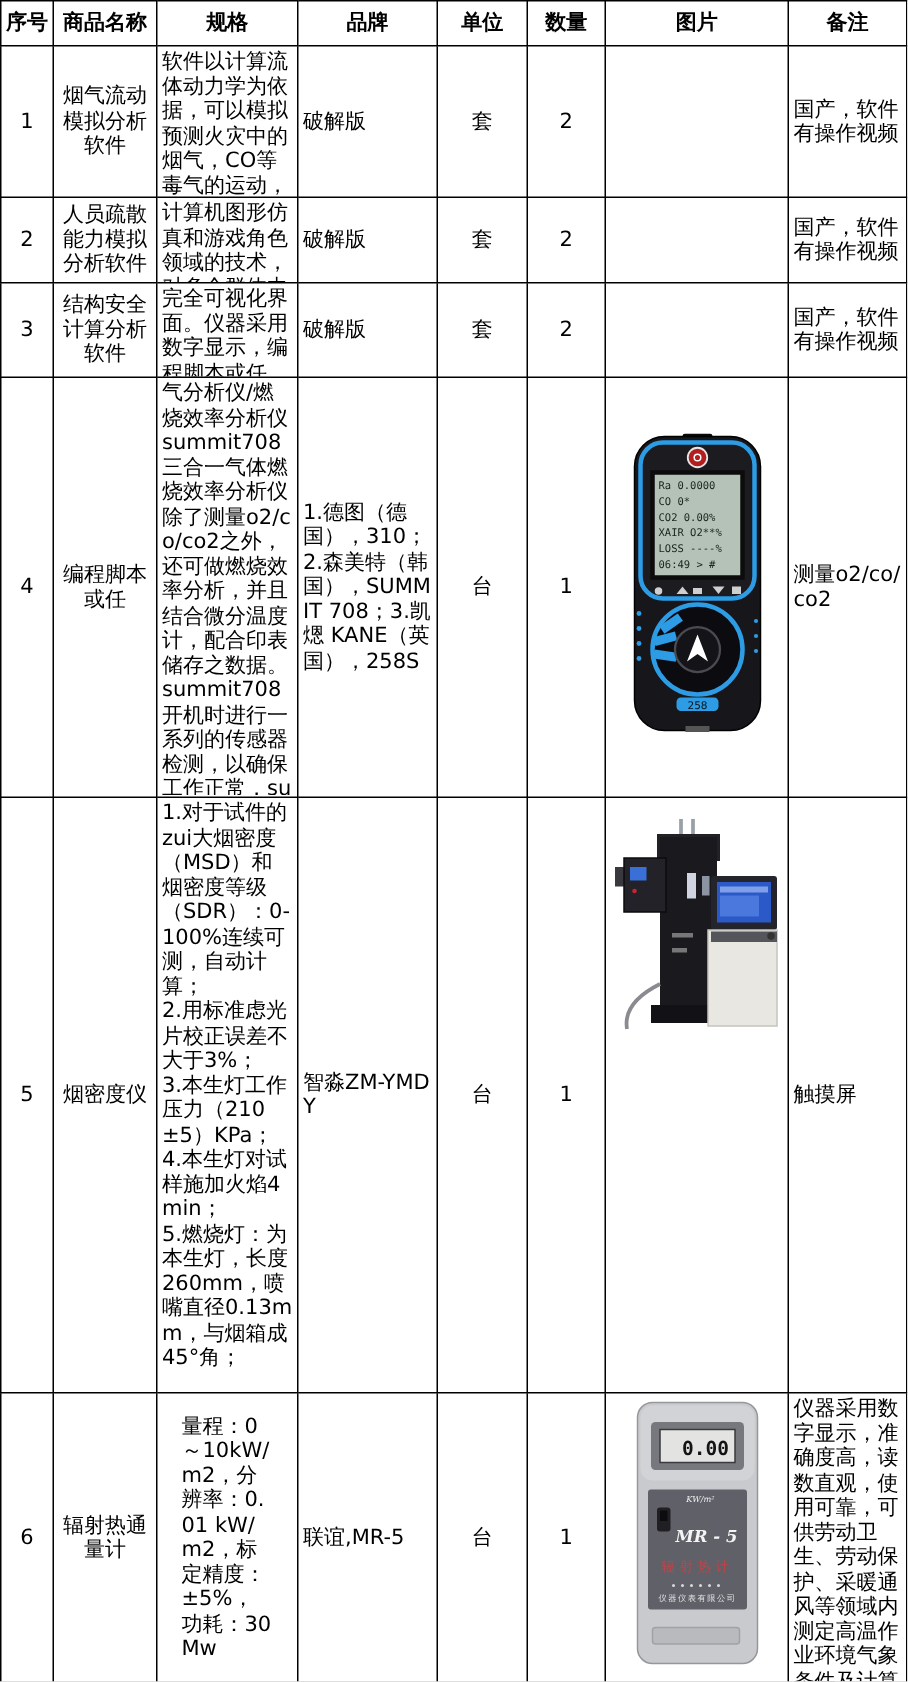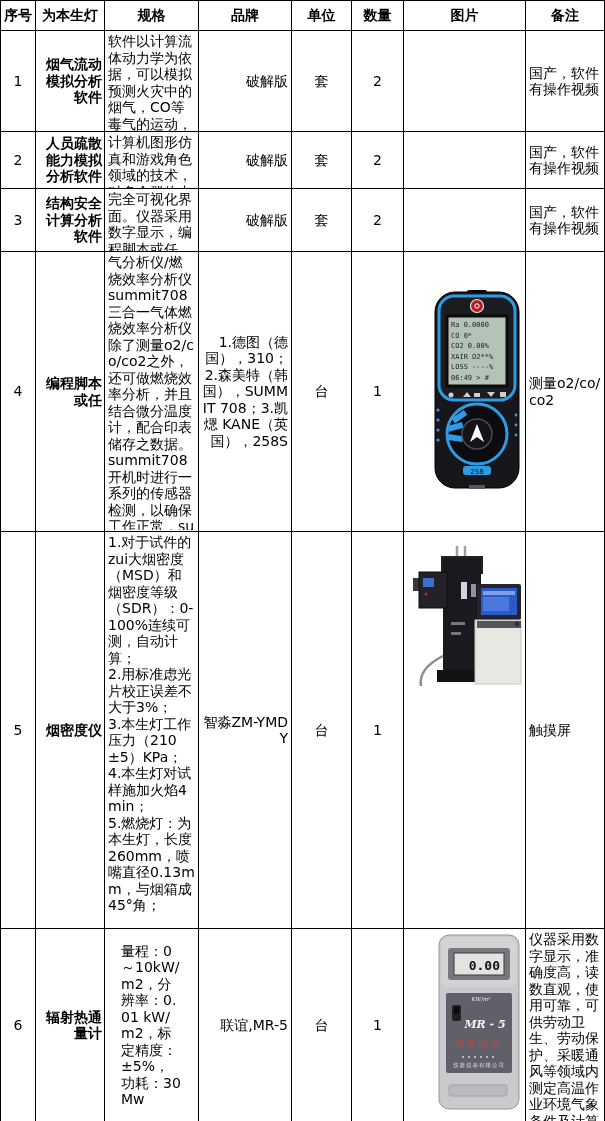--- a/index.html
+++ b/index.html
@@ -6,27 +6,27 @@
   body{font-family:"DejaVu Sans","Liberation Sans",sans-serif;color:#000;}
   .sheet{width:605px;height:1121px;background:#fff;overflow:hidden;}
   table.spec-table{border-collapse:collapse;table-layout:fixed;width:604px;}
   table.spec-table th,table.spec-table td{border:1px solid #000;font-size:14px;line-height:16.5px;overflow:hidden;}
   th{font-size:15px;font-weight:bold;text-align:center;vertical-align:middle;padding:0;}
   tr.hdr{height:30px;}
   tr.r1{height:101px;} tr.r2{height:57px;} tr.r3{height:63px;}
   tr.r4{height:280px;} tr.r5{height:397px;} tr.r6{height:193px;}
   td{padding:0;}
   .c-no,.c-unit,.c-qty{text-align:center;vertical-align:middle;}
-  .c-name{text-align:right;vertical-align:middle;padding:1px 2px;font-weight:bold;}
-  .c-brand{text-align:right;vertical-align:middle;padding:1px 3px;word-break:break-all;}
+  .c-name{text-align:center;vertical-align:middle;padding:1px 2px;}
+  .c-brand{text-align:left;vertical-align:middle;padding:1px 3px;word-break:break-all;}
   .c-spec{vertical-align:top;}
   .c-spec.vmid{vertical-align:middle;padding:2px 16px;white-space:pre-wrap;word-break:break-all;text-align:left;}
   .c-remark{vertical-align:middle;text-align:left;padding:0 3px;word-break:break-all;}
   .c-remark.clip{vertical-align:top;padding:0;}
-  .c-img{vertical-align:middle;text-align:right;}
+  .c-img{vertical-align:middle;text-align:center;}
   .c-img.top{vertical-align:top;}
   .box{overflow:hidden;padding:2px 3px;box-sizing:border-box;white-space:pre-wrap;word-break:break-all;text-align:left;}
   .h100{height:100px}.h56{height:56px}.h62{height:62px}.h278{height:278px}.h395{height:395px}.h192{height:192px}
   .imgwrap{display:inline-block;}
   .mt12{margin-top:12px;}
   svg text{font-family:"DejaVu Sans Mono","Liberation Mono",monospace;}
   svg text.ser{font-family:"DejaVu Serif","Liberation Serif",serif;}
   svg text.san{font-family:"DejaVu Sans","Liberation Sans",sans-serif;}
 </style>
 </head>
@@ -41,21 +41,21 @@
         <col style="width:93px">
     <col style="width:60px">
         <col style="width:52px">
         <col style="width:122px">
         <col style="width:79px">
   </colgroup>
 
   <tbody>
         <tr class="hdr">
     <th>序号</th>
-    <th>为本生灯</th>
+    <th>商品名称</th>
     <th>规格</th>
     <th>品牌</th>
     <th>单位</th>
     <th>数量</th>
     <th>图片</th>
     <th>备注</th>
   </tr>
 
   <tr class="r1">
     <td class="c-no">1</td>

